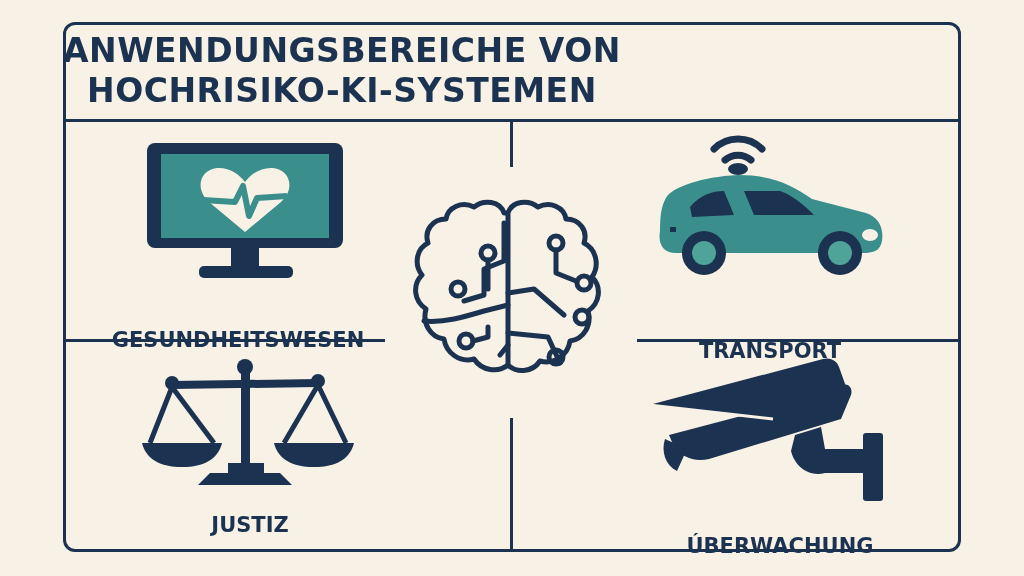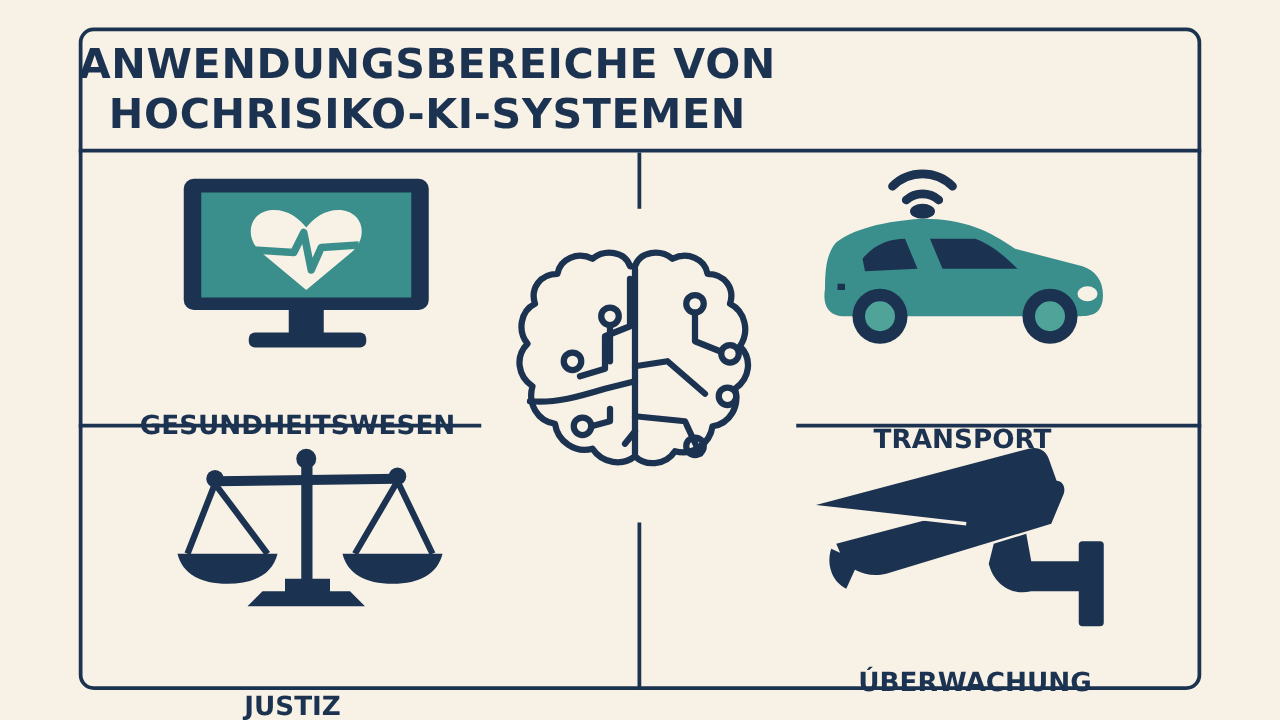--- a/index.html
+++ b/index.html
@@ -89,21 +89,21 @@
       <path d="M70 118 L140 118 L152 130 L58 130 Z"></path>
       <rect x="88" y="108" width="36" height="12"></rect>
       <path d="M2 88 L82 88 C78 104 64 112 42 112 C20 112 6 104 2 88 Z"></path>
       <path d="M134 88 L214 88 C210 104 196 112 174 112 C152 112 138 104 134 88 Z"></path>
     </g>
     <g fill="none" stroke="#1b3350" stroke-width="5">
       <path d="M32 32 L10 88 M32 32 L74 88"></path>
       <path d="M178 30 L144 88 M178 30 L206 88"></path>
     </g>
   </svg>
-  <div class="label" style="left:164px;top:513px;width:140px;margin-top:40px;">JUSTIZ</div>
+  <div class="label" style="left:180px;top:513px;width:140px;">JUSTIZ</div>
 </div>
 
 <div>
   <svg width="240" height="150" style="left:645px;top:355px;" viewBox="0 0 240 150">
     <g fill="#1b3350">
       <path d="M4 50 L178 4 C186 2 192 6 194 12 L204 40 L128 64 Z"></path>
       <path d="M24 80 L130 52 L198 30 C204 28 208 34 206 40 L196 64 L64 104 C48 108 36 100 30 94 Z"></path>
       <path d="M20 84 C16 96 20 110 32 116 L42 94 Z"></path>
       <path d="M150 80 L176 72 L180 94 L224 94 L224 118 L180 118 C164 122 150 112 146 96 Z"></path>
       <rect x="218" y="78" width="20" height="68" rx="3"></rect>

